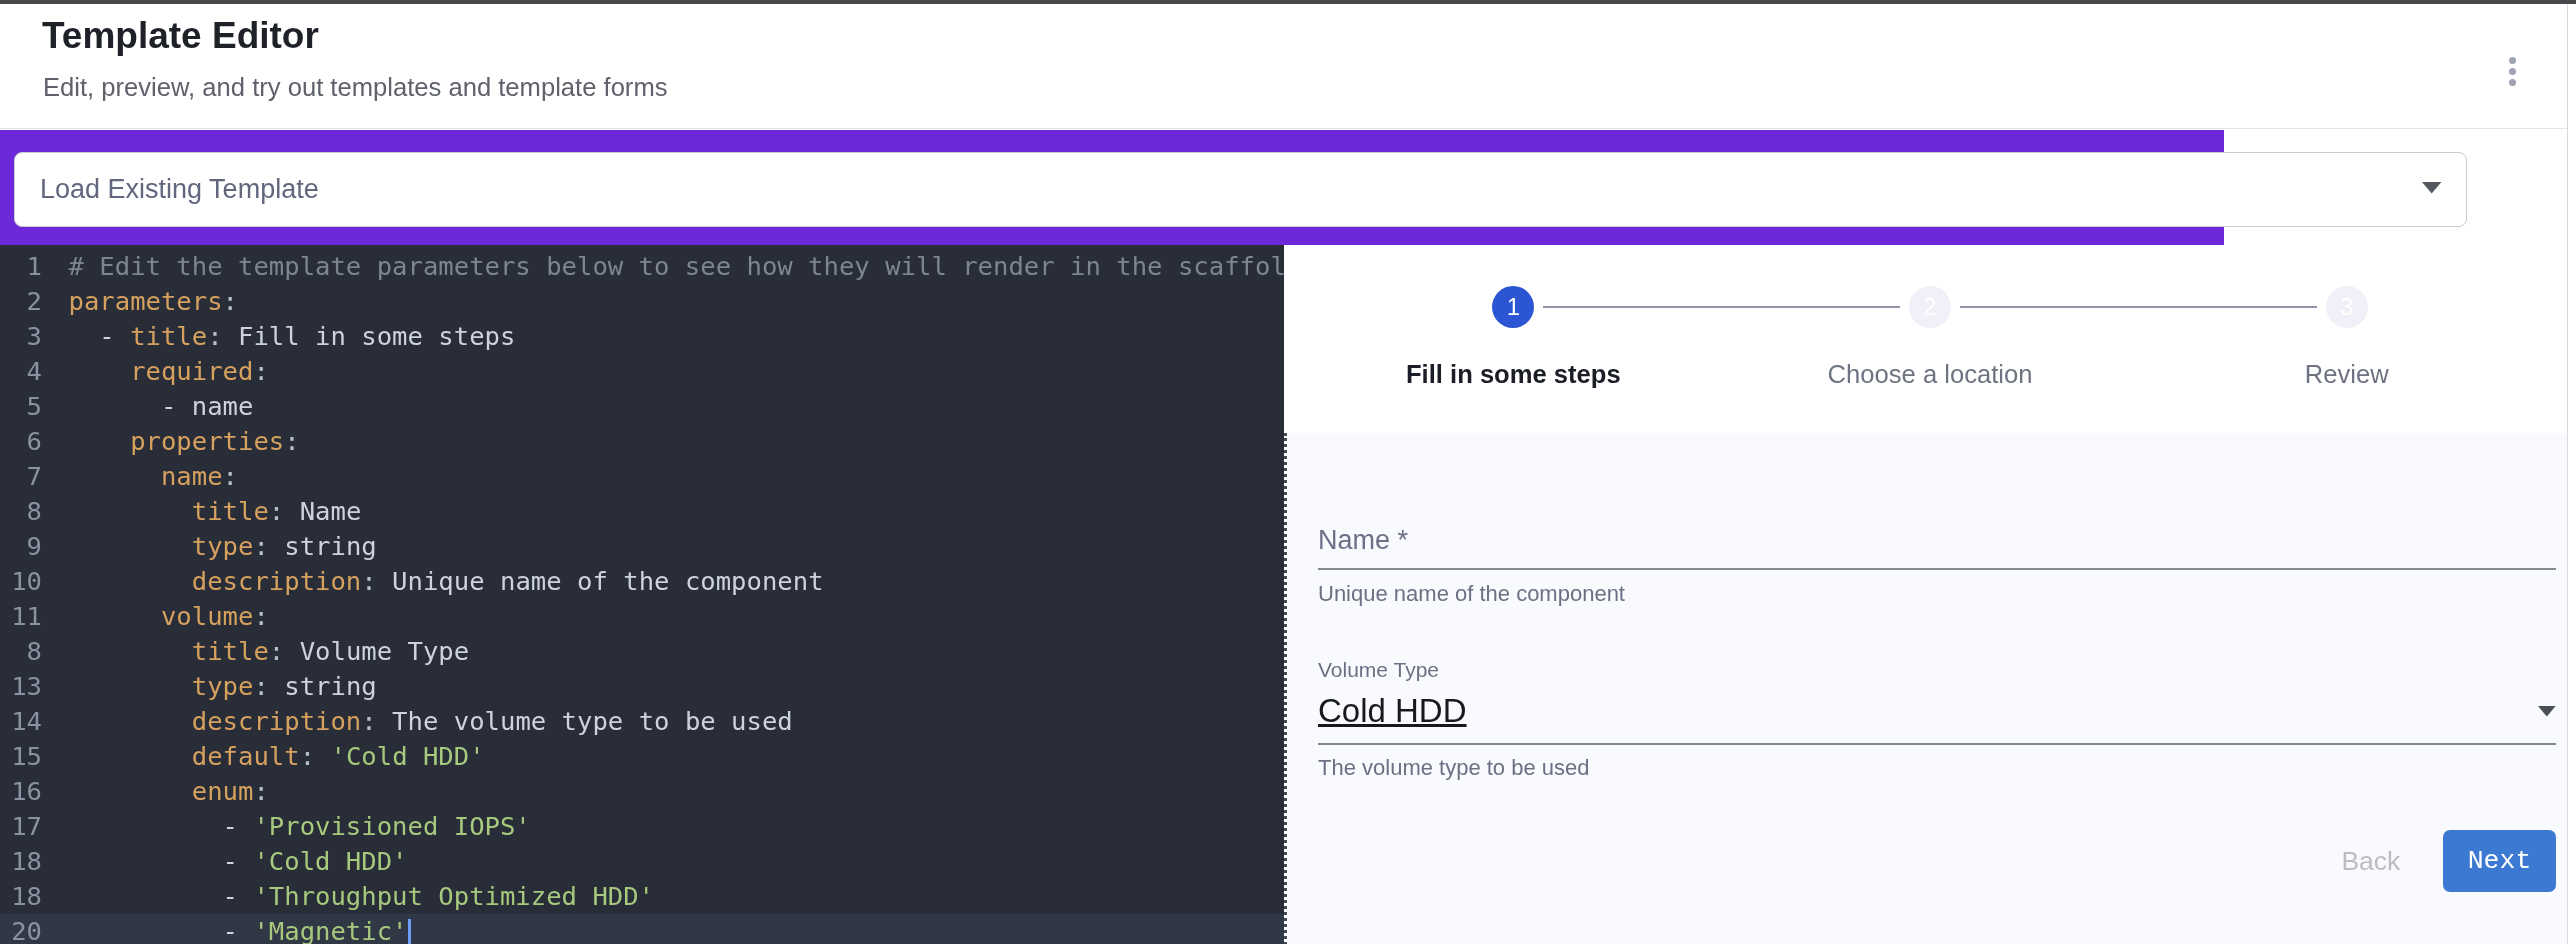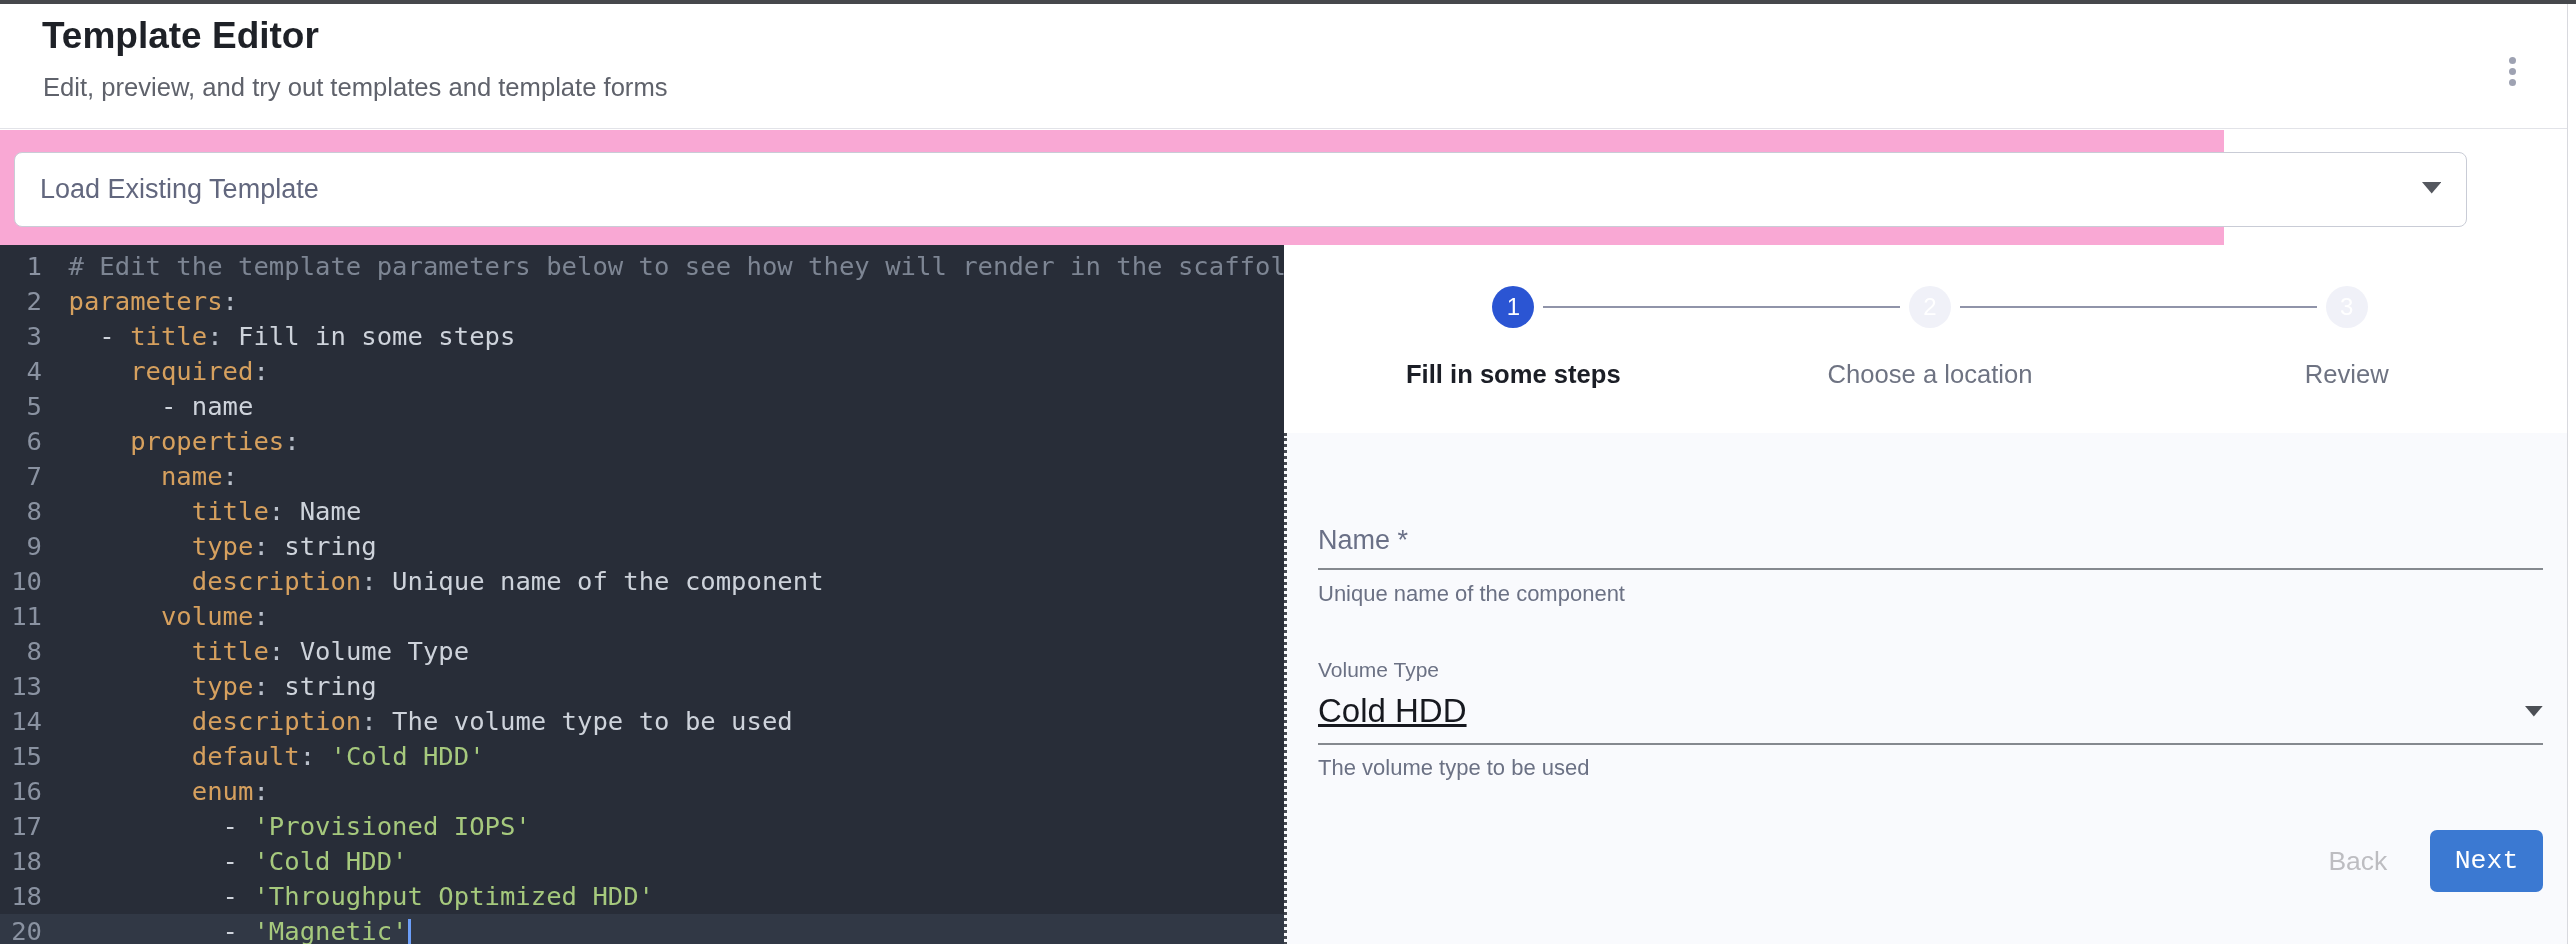--- a/index.html
+++ b/index.html
@@ -13,21 +13,21 @@
   .header{position:absolute;left:0;top:4.4px;width:2576px;height:125px;background:#ffffff;
           border-bottom:1.8px solid #e2e3e8;box-sizing:border-box;padding-left:32px;}
   .header-text{position:absolute;left:42px;top:8.8px;}
   .page-title{margin:0;font-size:37px;font-weight:700;color:#1e2127;line-height:1.25;}
   .page-subtitle{margin:14px 0 0 1px;font-size:25.6px;font-weight:400;color:#5f626b;}
   .kebab{position:absolute;left:2482px;top:37px;width:60px;height:60px;border:none;background:transparent;
          cursor:pointer;display:flex;flex-direction:column;align-items:center;justify-content:center;gap:4.4px;}
   .kebab .dot{width:7px;height:7px;border-radius:50%;background:#9ea2b2;}
 
   
-  .toolbar{position:absolute;left:0;top:130px;width:2224px;height:115px;background:#f9a8d4;}
+  .toolbar{position:absolute;left:0;top:130px;width:2224px;height:115px;background:#6d28d9;}
   .select-box{position:absolute;left:14px;top:22px;width:2453px;height:75px;background:#ffffff;
               border:1.8px solid #c9ccd6;border-radius:8px;box-sizing:border-box;
               display:flex;align-items:center;cursor:pointer;}
   .select-box .select-text{margin-left:25px;font-size:27px;color:#62677e;}
   .select-caret{position:absolute;right:25px;top:29px;}
   .close-btn{position:absolute;left:2482px;top:155px;width:60px;height:60px;border:none;background:transparent;
              cursor:pointer;display:flex;align-items:center;justify-content:center;}
   .dotted-h{position:absolute;left:0;top:233px;width:1284px;height:0;border-top:3.5px dotted #464a52;}
 
   
@@ -57,21 +57,21 @@
   .circle{width:42px;height:42px;border-radius:50%;display:flex;align-items:center;justify-content:center;
           font-size:24px;color:#ffffff;}
   .circle.active{background:#2b55d3;}
   .circle.inactive{background:#f0f1f8;}
   .step-label{margin-top:32px;font-size:25.6px;}
   .step-label.active{color:#1b1e26;font-weight:700;}
   .step-label.inactive{color:#6e7382;font-weight:400;}
 
   
   .form{flex:1;background:#f9fafd;border-left:3.5px dotted #464a52;box-sizing:border-box;
-        padding:0 33px 0 31px;display:flex;flex-direction:column;}
+        padding:0 20px 0 31px;display:flex;flex-direction:column;}
   .field-label-lg{margin-top:92px;font-size:27px;color:#6a7087;cursor:text;}
   .underline{height:1.8px;background:#85898f;margin-top:12.4px;}
   .helper{margin-top:10.6px;font-size:22px;color:#6b7184;}
   .field-label-sm{margin-top:51px;font-size:21px;color:#6b7184;}
   .select-value-row{margin-top:10.6px;display:flex;align-items:center;justify-content:space-between;cursor:pointer;}
   .select-value{font-size:33px;color:#17191f;text-decoration:underline;}
   .actions{margin-top:49px;display:flex;justify-content:flex-end;align-items:center;gap:25px;}
   .btn-back{border:none;background:transparent;font-size:26.5px;color:#bdbdc1;padding:0 17.7px;height:62px;
             font-family:"Liberation Sans", sans-serif;cursor:default;}
   .btn-next{border:none;background:#3b79d2;color:#ffffff;font-size:26.5px;border-radius:7px;

